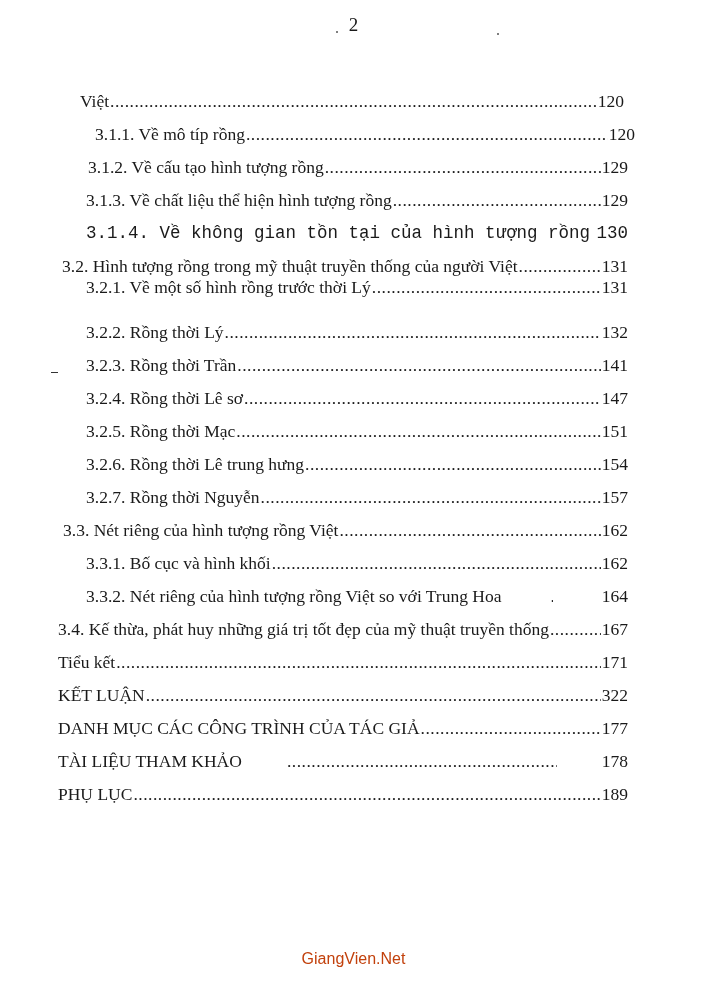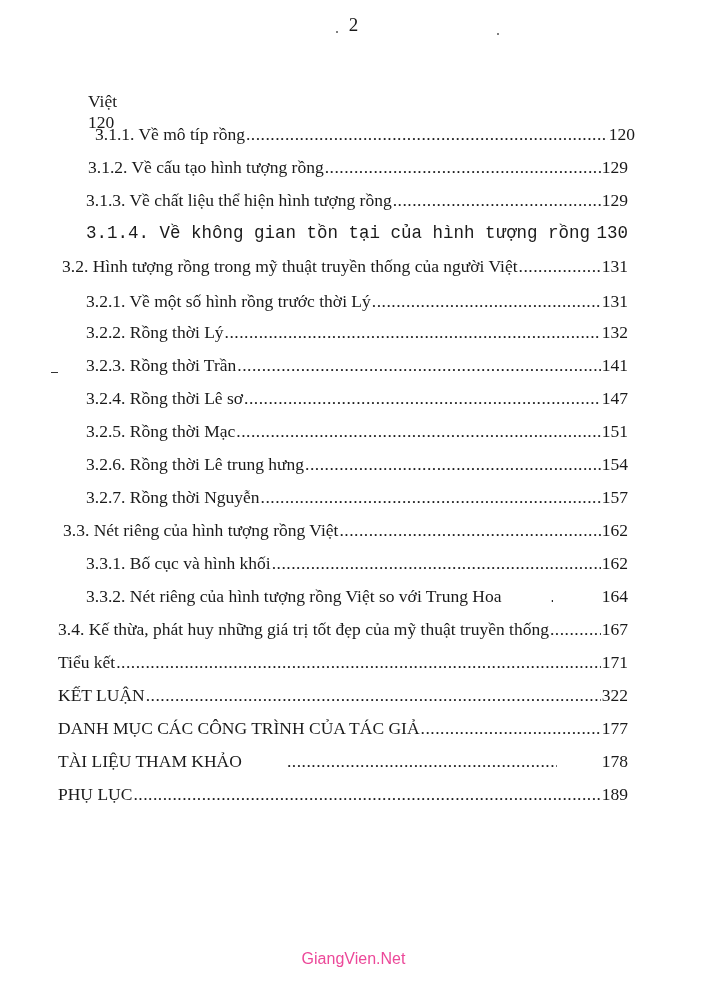--- a/index.html
+++ b/index.html
@@ -10,32 +10,32 @@
   .speck { position:absolute; width:2px; height:2px; background:#555; border-radius:1px; }
   .toc { position:absolute; top:91px; left:0; width:707px; }
   .toc-row { position:absolute; height:24px; display:flex; align-items:baseline;
     font-size:17.5px; white-space:nowrap; }
   .toc-title { flex:0 0 auto; }
   .toc-dots { flex:1 1 auto; overflow:hidden; margin:0 1px; letter-spacing:0.5px; }
   .toc-dots::before { content:"........................................................................................................................................................................................................................................................................"; }
   .toc-page { flex:0 0 auto; }
   .dash { position:absolute; left:51px; top:372px; width:7px; height:1px; background:#333; }
   .watermark { position:absolute; top:950px; left:0; width:707px; text-align:center;
-    font-family:"Liberation Sans", "DejaVu Sans", sans-serif; font-size:16px; color:#ec4899; }
+    font-family:"Liberation Sans", "DejaVu Sans", sans-serif; font-size:16px; color:#c2410c; }
 </style>
 </head>
 <body>
 
 <div class="page-number">2</div>
 <div class="speck" style="left:336px;top:31px;"></div>
 <div class="speck" style="left:497px;top:33px;"></div>
 <div class="dash"></div>
 
 <div class="toc" id="toc">
-    <div class="toc-row" style="left: 87px; top: 0px; width: 544px; flex-direction: column;">
+    <div class="toc-row" style="left: 80px; top: 0px; width: 544px;">
       <span class="toc-title">Việt</span>
       <span class="toc-dots"></span>
       <span class="toc-page">120</span>
     </div>
     <div class="toc-row" style="left: 95px; top: 33px; width: 540px;">
       <span class="toc-title">3.1.1. Về mô típ rồng</span>
       <span class="toc-dots"></span>
       <span class="toc-page">120</span>
     </div>
     <div class="toc-row" style="left: 88px; top: 66px; width: 540px;">
@@ -51,21 +51,21 @@
     <div class="toc-row" style="left: 86px; top: 132px; width: 542px; font-family: Liberation Mono, monospace;">
       <span class="toc-title">3.1.4. Về không gian tồn tại của hình tượng rồng</span>
       <span class="toc-dots"></span>
       <span class="toc-page">130</span>
     </div>
     <div class="toc-row" style="left: 62px; top: 165px; width: 566px;">
       <span class="toc-title">3.2. Hình tượng rồng trong mỹ thuật truyền thống của người Việt</span>
       <span class="toc-dots"></span>
       <span class="toc-page">131</span>
     </div>
-    <div class="toc-row" style="left: 86px; top: 200px; width: 542px;">
+    <div class="toc-row" style="left: 86px; top: 186px; width: 542px;">
       <span class="toc-title">3.2.1. Về một số hình rồng trước thời Lý</span>
       <span class="toc-dots"></span>
       <span class="toc-page">131</span>
     </div>
     <div class="toc-row" style="left: 86px; top: 231px; width: 542px;">
       <span class="toc-title">3.2.2. Rồng thời Lý</span>
       <span class="toc-dots"></span>
       <span class="toc-page">132</span>
     </div>
     <div class="toc-row" style="left: 86px; top: 264px; width: 542px;">

